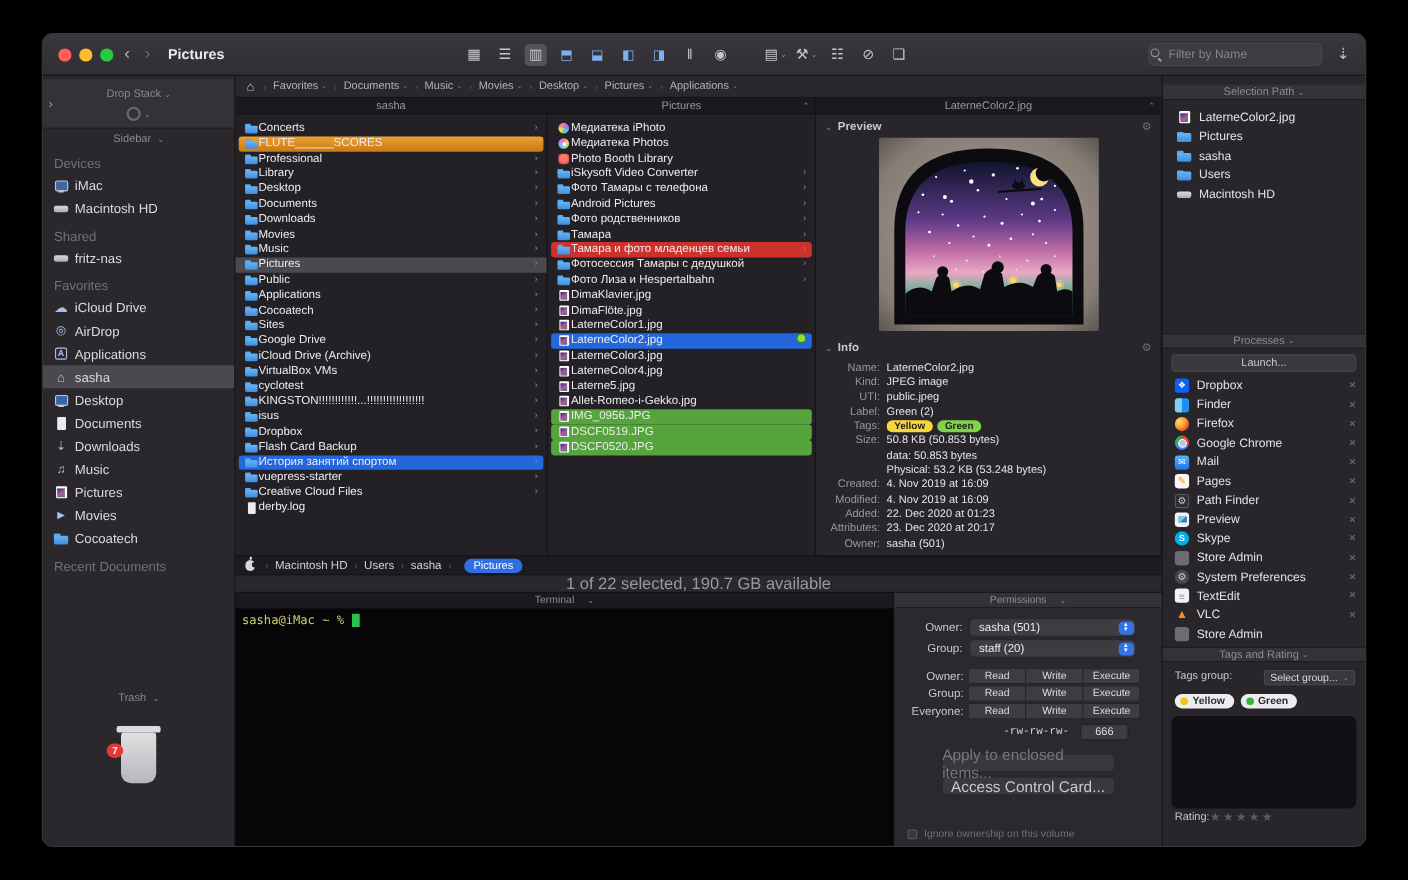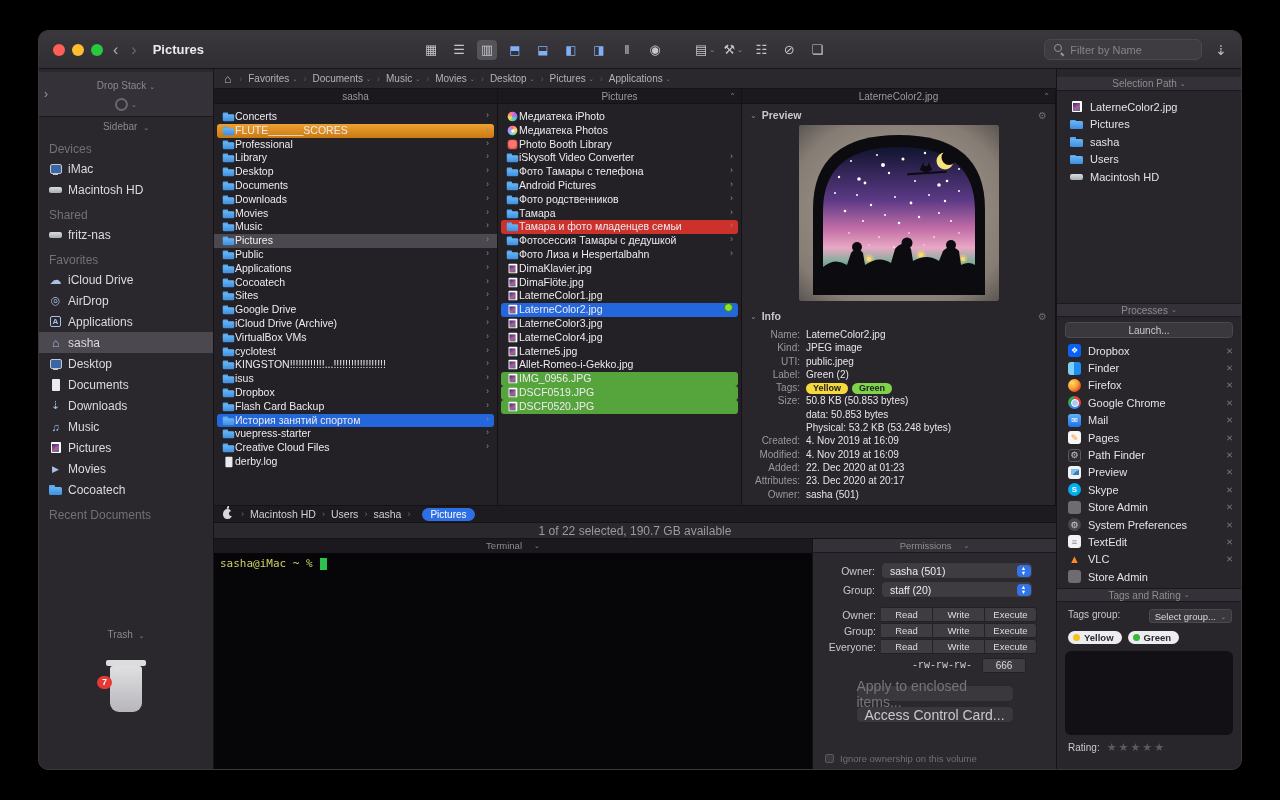--- a/index.html
+++ b/index.html
@@ -13,21 +13,21 @@
   .tl.red{background:#ff5f57}.tl.yellow{background:#febc2e}.tl.green{background:#28c840}
   .navarrow{color:#b0aeb2;font-size:16px;padding:0 3px;line-height:1}
   .navarrow.dim{color:#6d6b70}
   .wintitle{color:#ebe9ed;font-weight:bold;font-size:13px;margin-left:6px;white-space:nowrap}
   .tb-icons{display:flex;align-items:center;gap:8px;margin:0 auto}
   .tbtn{color:#c6c4c8;font-size:13px;min-width:20px;height:20px;display:inline-flex;align-items:center;justify-content:center;border-radius:4px}
   .tbtn.active{background:#55535a}
   .tbtn.tint-blue{color:#7fb0f6;font-size:12px}
   .tbtn.gap{margin-left:22px}
   .tb-caret{font-size:7px;color:#9a989c;margin-left:2px}
-  .filter{display:flex;align-items:center;background:#3e3c41;border:1px solid #4b494f;border-radius:6px;height:21px;width:158px;padding:0 9px;gap:5px}
+  .filter{display:flex;align-items:center;background:#3e3c41;border:1px solid #4b494f;border-radius:6px;height:21px;width:158px;padding:0 1px;gap:5px}
   .mag{width:11px;height:11px;position:relative;flex:0 0 11px}
   .mag::before{content:"";position:absolute;left:0;top:0;width:6px;height:6px;border:1.5px solid #96949a;border-radius:50%}
   .mag::after{content:"";position:absolute;left:7px;top:7.5px;width:4px;height:1.5px;background:#96949a;transform:rotate(45deg);transform-origin:left center}
   .filter input{background:transparent;border:none;outline:none;color:#e2e0e4;font-size:11px;width:100%;font-family:inherit}
   .filter input::placeholder{color:#86848a}
   .dl-icon{color:#c6c4c8;font-size:14px;margin-left:6px}
 
   
   .body{display:flex;height:701px}
   .sidebar{width:175px;background:#2a282c;border-right:1px solid #151316;display:flex;flex-direction:column;overflow:hidden}
@@ -132,21 +132,21 @@
 
   
   .crumbbar{height:17px;background:#1d1b1f;border-top:1px solid #141214;display:flex;align-items:center;padding:0 9px;font-size:10.5px;color:#d2d0d4;flex:0 0 17px}
   .crumbbar .clist{display:flex;align-items:center}
   .crumb-item{display:inline-flex;align-items:center;white-space:nowrap}
   .crumb-sep{color:#6a686e;margin:0 6px;font-size:9px}
   .crumb-pill{background:#2f6fe6;color:#fff;border-radius:8px;padding:1px 8px;font-size:10px;margin-left:6px}
   .apple-shape{width:9px;height:10px;background:#d8d6da;border-radius:50% 50% 46% 46%;position:relative;margin-right:3px;flex:0 0 9px}
   .apple-shape::before{content:"";position:absolute;right:-2px;top:2px;width:5px;height:5px;border-radius:50%;background:#1d1b1f}
   .apple-shape::after{content:"";position:absolute;left:4px;top:-3px;width:2px;height:3px;background:#d8d6da;border-radius:1px;transform:rotate(20deg)}
-  .statusbar{height:16px;background:#2a282c;border-top:1px solid #141214;display:flex;align-items:center;justify-content:center;color:#9b999d;font-size:12px;flex:0 0 16px}
+  .statusbar{height:16px;background:#2a282c;border-top:1px solid #141214;display:flex;align-items:center;justify-content:center;color:#9b999d;font-size:15px;flex:0 0 16px}
 
   
   .bottom{display:flex;height:232px;flex:0 0 232px;border-top:1px solid #141214}
   .terminal{width:599px;background:#060507;border-right:1px solid #141214;display:flex;flex-direction:column}
   .panel-head{height:14px;background:#343238;border-bottom:1px solid #1b191d;color:#8e8c91;font-size:9.5px;display:flex;align-items:center;justify-content:center;gap:12px;flex:0 0 14px}
   .terminal .panel-head{background:#1b191d}
   .term-body{padding:4px 6px;font-family:"DejaVu Sans Mono",monospace;font-size:11px;color:#ccd06a;display:flex;align-items:center}
   .cursor{width:7px;height:12px;background:#2ec04f;margin-left:7px}
   .perms{flex:1;background:#2b292d;display:flex;flex-direction:column;position:relative}
   .perm-content{padding:7px 10px 0}
@@ -178,21 +178,21 @@
   .proc-row{display:flex;align-items:center;gap:7px;height:17.4px;color:#e4e2e6;font-size:11px;white-space:nowrap}
   .proc-x{margin-left:auto;color:#77757b;font-size:8.5px;padding-right:3px}
   .tagsgroup-row{display:flex;align-items:flex-start;padding:7px 9px 0 11px;color:#c9c7cb;font-size:10px}
   .mini-select{margin-left:auto;background:#3a383d;border:1px solid #4b494f;border-radius:3px;height:14px;display:inline-flex;align-items:center;gap:5px;padding:0 5px;color:#dad8dc;font-size:9.5px}
   .mini-caret{font-size:6px;color:#9a989c}
   .wpills{display:flex;gap:6px;padding:8px 11px 4px}
   .wpill{background:#ededf1;border-radius:7px;color:#2b2b2e;font-size:9.5px;padding:0 8px 0 5px;display:inline-flex;align-items:center;gap:4px;height:13px;font-weight:bold}
   .wdot{width:7px;height:7px;border-radius:50%;flex:0 0 7px}
   .wdot.yellow{background:#f2c318}.wdot.green{background:#3db53b}
   .tagarea{margin:3px 8px 0;background:#121014;border-radius:6px;height:84px;flex:0 0 84px}
-  .rating-row{display:flex;align-items:center;gap:7px;padding:6px 11px;color:#c9c7cb;font-size:10px}
+  .rating-row{display:flex;align-items:center;gap:0;padding:1px 11px;color:#c9c7cb;font-size:10px}
   .stars{color:#5b595f;font-size:11px;letter-spacing:2px}
   .caret-sm{font-size:7px;color:#8a888d}
 </style>
 </head>
 <body>
 
 <div class="screen">
 <div class="window">
 
   <div class="titlebar">

